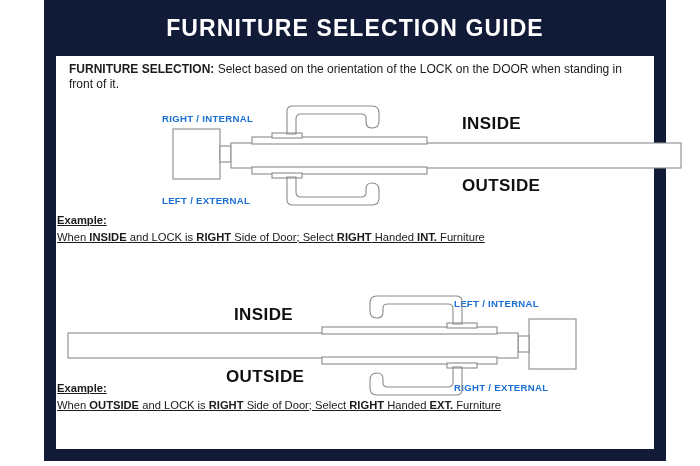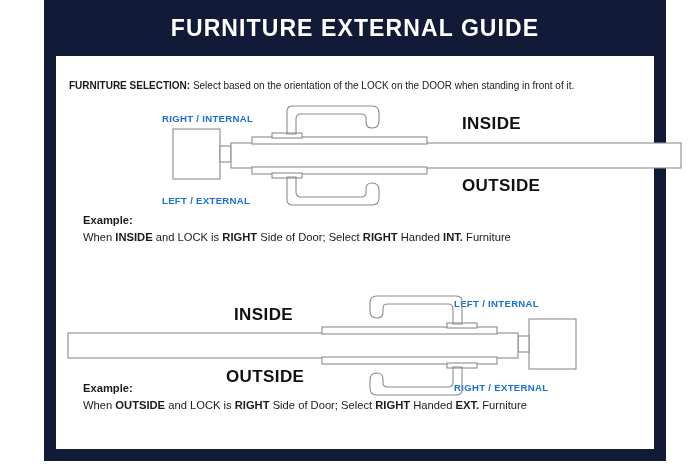--- a/index.html
+++ b/index.html
@@ -31,57 +31,57 @@
   }
   
   .panel{
     position:absolute;left:12px;top:56px;width:598px;height:393px;
     background:#ffffff;
     box-sizing:border-box;
   }
 
   
   .intro{
-    position:absolute;left:13px;top:22px;width:578px;
-    font-size:10px;line-height:15px;color:#1b1b1b;
+    position:absolute;left:13px;top:6px;width:578px;
+    font-size:12px;line-height:15px;color:#1b1b1b;
   }
   .intro b{font-weight:bold;}
 
   
   .diagram{position:absolute;left:0;width:598px;}
   .diagram.one{top:48px;height:105px;padding-left:44px;}
   .diagram.two{top:231px;height:110px;}
 
   .dgm-svg{display:block;width:598px;}
 
   
   .example{
-    position:absolute;left:27px;width:580px;
-    font-size:11.2px;line-height:15.5px;color:#1b1b1b;
+    position:absolute;left:1px;width:580px;
+    font-size:11.2px;line-height:15.5px;color:#1b1b1b;text-decoration:underline;
   }
   .example.one{top:157px;}
   .example.two{top:325px;}
   .ex-head{font-weight:bold;font-size:11.2px;margin-bottom:1px;}
   .ex-line{white-space:nowrap;}
   .ex-line b{font-weight:bold;}
 
   
   .lbl-blue{fill:#1a6fd4;font-family:"Liberation Sans","DejaVu Sans",sans-serif;font-size:9.6px;font-weight:bold;letter-spacing:.3px;}
   .lbl-black{fill:#101010;font-family:"Liberation Sans","DejaVu Sans",sans-serif;font-size:17px;font-weight:bold;letter-spacing:.4px;}
   .ln{fill:none;stroke:#8b8b8b;stroke-width:1.1;}
   .fillw{fill:#ffffff;}
 </style>
 </head>
 <body>
 
 <div class="page">
   <div class="frame">
 
     <div class="header">
-      <div class="header-title">FURNITURE EXTERNAL GUIDE</div>
+      <div class="header-title">FURNITURE SELECTION GUIDE</div>
     </div>
 
     <div class="panel">
 
       <div class="intro">
         <b>FURNITURE SELECTION:</b>
         <span>Select based on the orientation of the LOCK on the DOOR when standing in front of it.</span>
       </div>
 
       <div class="diagram one">

